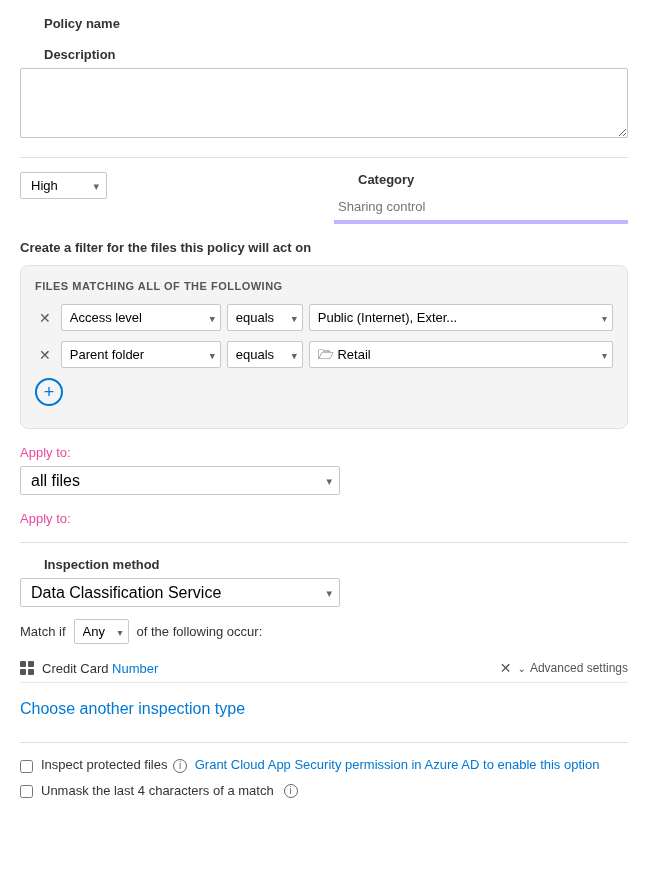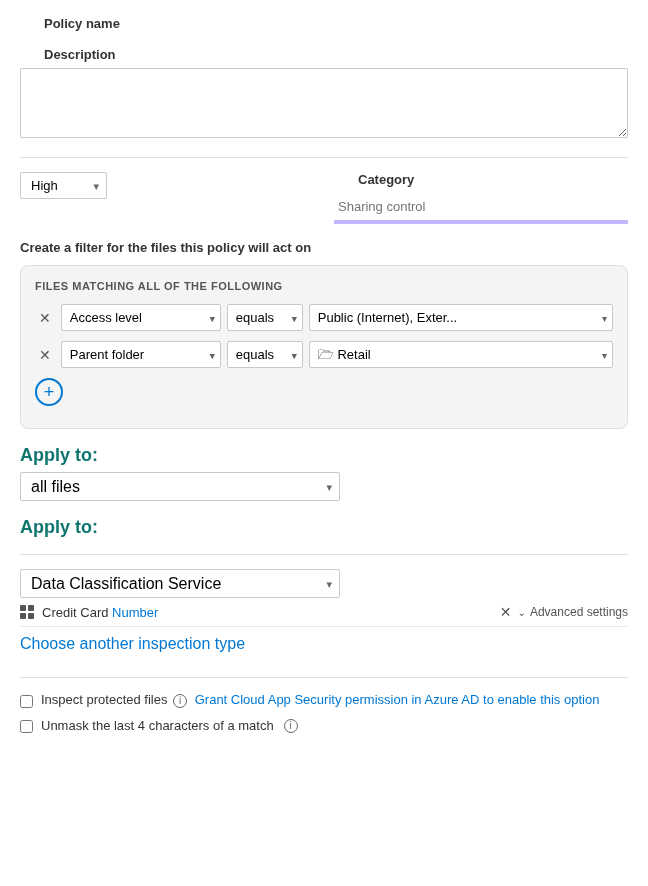--- a/index.html
+++ b/index.html
@@ -154,23 +154,23 @@
       color: #0078d4;
       font-size: 18px;
       line-height: 1;
       cursor: pointer;
       display: flex;
       align-items: center;
       justify-content: center;
       margin-top: 4px;
     }
     .apply-label {
-      font-size: 18px;
-      font-weight: 700;
-      color: #0f766e;
+      font-size: 13px;
+      font-weight: 400;
+      color: #ec4899;
       margin-bottom: 6px;
     }
     .apply-select-wrap {
       position: relative;
       width: 320px;
     }
     .apply-select-wrap select {
       width: 100%;
       appearance: none;
       -webkit-appearance: none;
@@ -222,21 +222,21 @@
       transform: translateY(-50%);
       pointer-events: none;
       color: #666;
       font-size: 10px;
     }
     .inspection-item {
       display: flex;
       align-items: center;
       padding: 6px 0;
       border-bottom: 1px solid #e8e8e8;
-      margin-bottom: 8px;
+      margin-bottom: 17px;
     }
     .grid-icon {
       display: inline-grid;
       grid-template-columns: 1fr 1fr;
       gap: 2px;
       width: 14px;
       height: 14px;
       margin-right: 8px;
     }
     .grid-icon span {
@@ -429,29 +429,40 @@
   </div>
 </div>
 
 <div class="section">
   <div class="apply-label">Apply to:</div>
 </div>
 
 <hr class="divider">
 
 <div class="inspection-section">
+  <label class="field-label">Inspection method</label>
   <div class="apply-select-wrap">
     <select>
       <option selected="">Data Classification Service</option>
       <option>Built-in DLP</option>
       <option>None</option>
     </select>
   </div>
 
   
+  <div class="match-row">
+    <span>Match if</span>
+    <div class="match-select-wrap">
+      <select>
+        <option selected="">Any</option>
+        <option>All</option>
+      </select>
+    </div>
+    <span>of the following occur:</span>
+  </div>
 
   
   <div class="inspection-item">
     <div class="grid-icon">
       <span></span>
         <span></span>
         <span></span>
         <span></span>
     </div>
     <span class="inspection-name">

